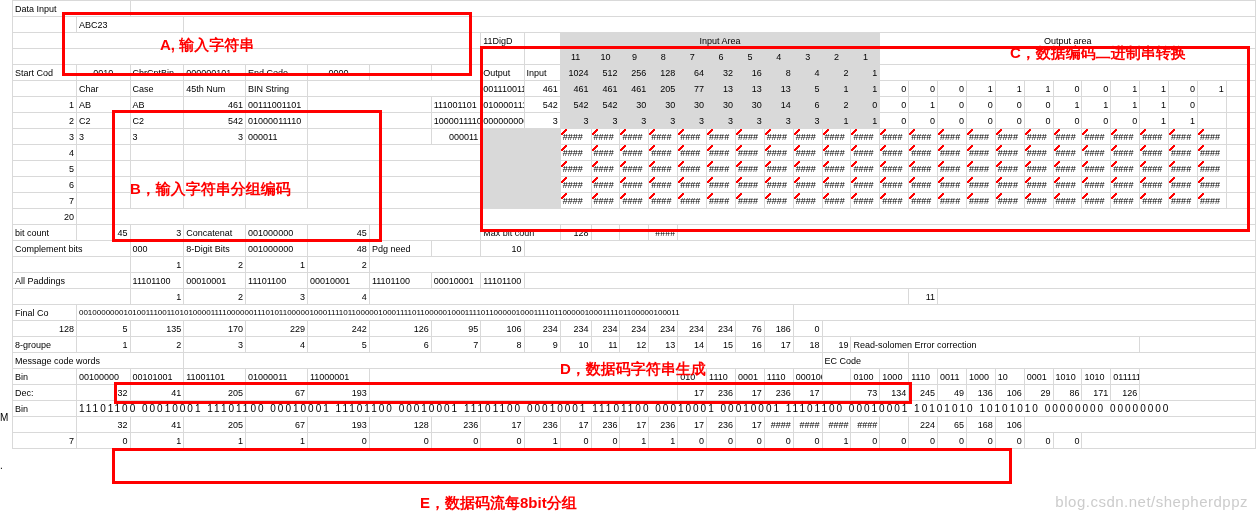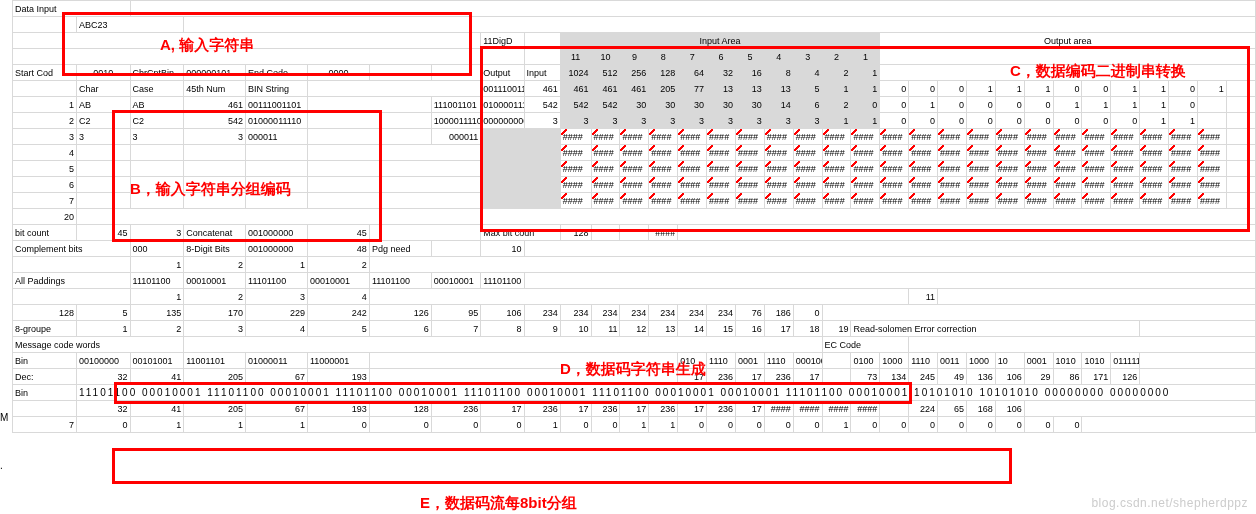--- a/index.html
+++ b/index.html
@@ -60,21 +60,21 @@
   }
   .hash-cell {
     background: linear-gradient(135deg, transparent 0, transparent 3px, #ff0000 3px, #ff0000 5px, transparent 5px) no-repeat;
     background-size: 6px 6px;
     background-position: top left;
   }
   .watermark {
     position: absolute;
     right: 8px;
     bottom: 4px;
-    font-size: 12px;
+    font-size: 15px;
     color: #ccc;
     letter-spacing: 0.5px;
   }
 </style>
 </head>
 <body>
 
 <div class="letter-col">
   <div>M</div>
   <div style="height:32px"></div>
@@ -521,20 +521,25 @@
   <td colspan="2"></td>
   <td class="ralign">1</td>
   <td class="ralign">2</td>
   <td class="ralign">3</td>
   <td class="ralign">4</td>
   <td colspan="16"></td>
   <td class="ralign">11</td>
   <td colspan="11"></td>
 </tr>
 
+<tr>
+  <td>Final Co</td>
+  <td colspan="17" style="font-size:8px">0010000000101001110011010100001111000000111010110000010001111011000001000111101100000100011110110000010001111011000001000111101100000100011</td>
+  <td colspan="16"></td>
+</tr>
 
 <tr>
   <td class="ralign">128</td>
   <td class="ralign">5</td>
   <td class="ralign">135</td>
   <td class="ralign">170</td>
   <td class="ralign">229</td>
   <td class="ralign">242</td>
   <td class="ralign">126</td>
   <td class="ralign">95</td>
@@ -707,21 +712,21 @@
     </table>
 </div>
 
 <div class="overlay-box" style="left:62px;top:12px;width:410px;height:64px;"></div>
 <div class="overlay-label" style="left:160px;top:36px;">A, 输入字符串</div>
 
 <div class="overlay-box" style="left:112px;top:110px;width:270px;height:132px;"></div>
 <div class="overlay-label" style="left:130px;top:180px;text-align:right;">B，输入字符串分组编码</div>
 
 <div class="overlay-box" style="left:480px;top:46px;width:770px;height:186px;"></div>
-<div class="overlay-label" style="left:1010px;top:62px;">C，数据编码二进制串转换</div>
+<div class="overlay-label" style="left:1010px;top:44px;">C，数据编码二进制串转换</div>
 
 <div class="overlay-box" style="left:114px;top:382px;width:798px;height:22px;"></div>
 <div class="overlay-label" style="left:560px;top:360px;">D，数据码字符串生成</div>
 
 <div class="overlay-box" style="left:112px;top:448px;width:900px;height:36px;"></div>
 <div class="overlay-label" style="left:420px;top:456px;margin-top:38px;">E，数据码流每8bit分组</div>
 
 <div class="watermark">blog.csdn.net/shepherdppz</div>
 
 </body></html>

